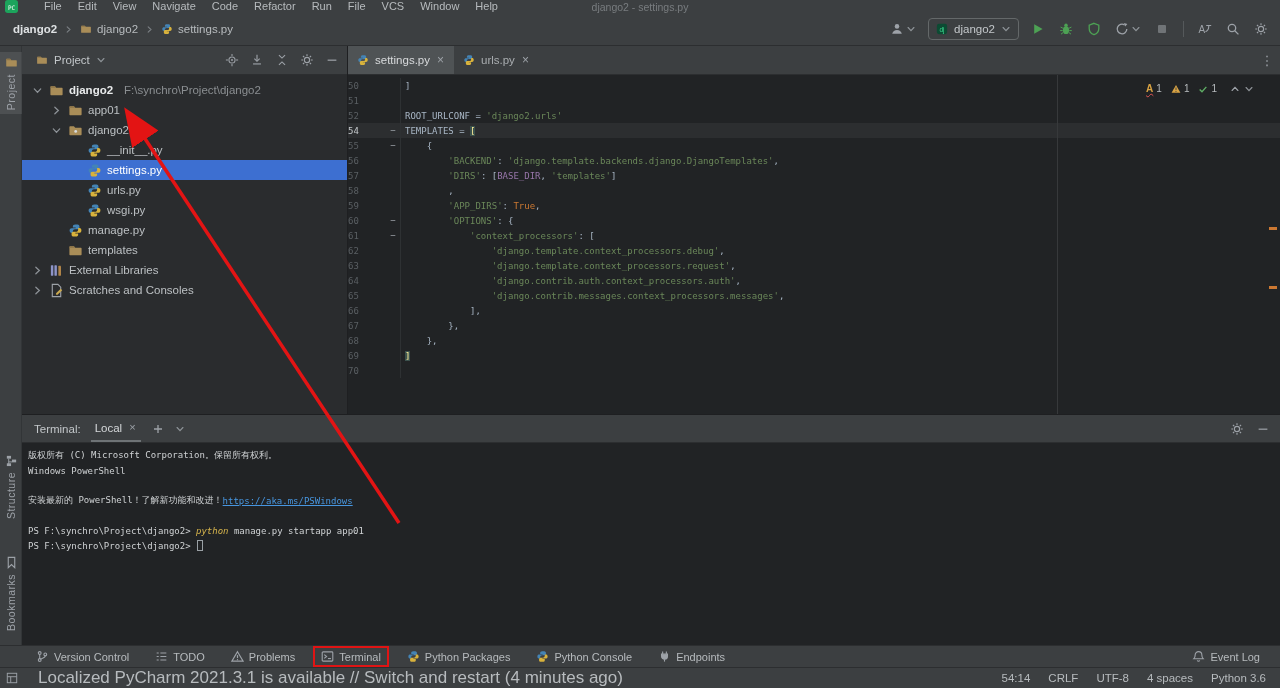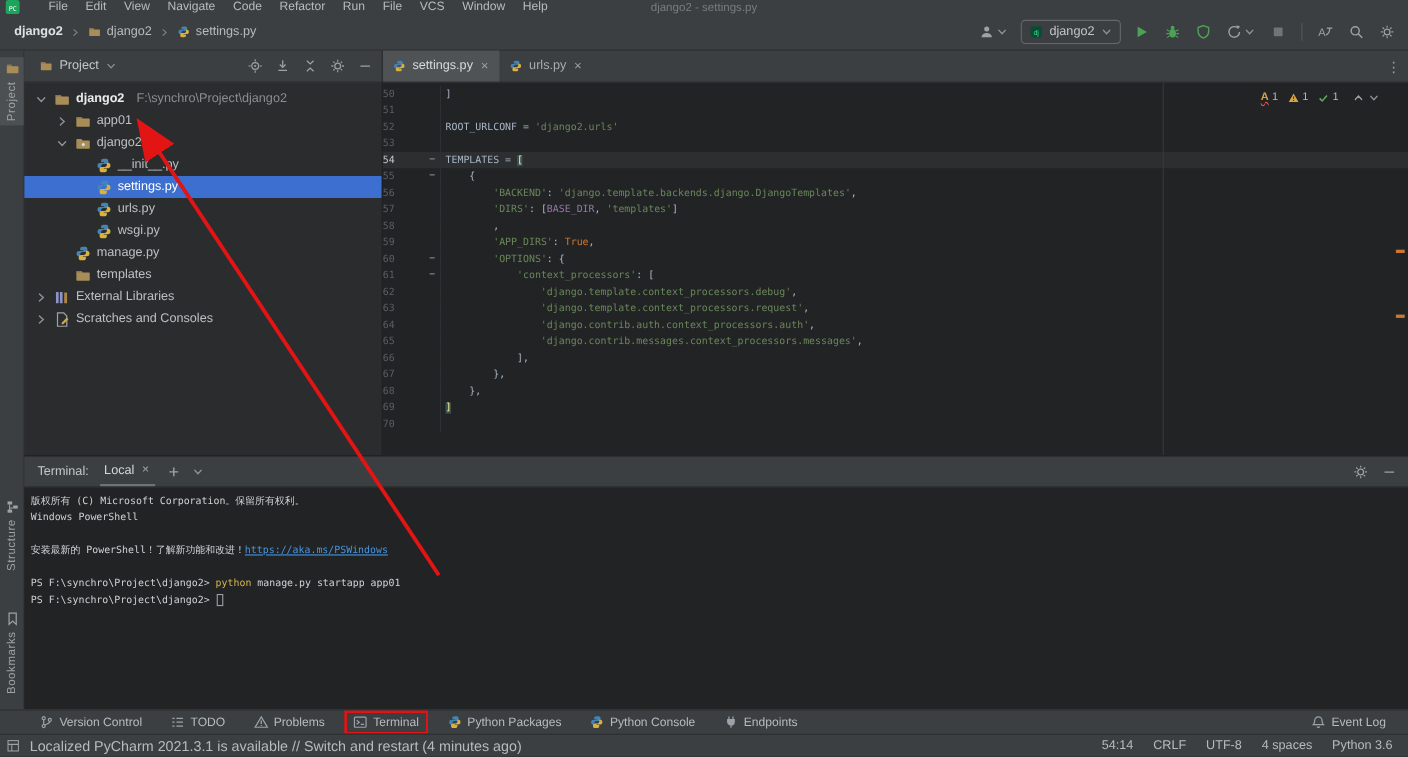--- a/index.html
+++ b/index.html
@@ -103,37 +103,37 @@
   .terminal-header { height:28px; flex:none; background:#3c3f41; border-bottom:1px solid #2c2e30;
     display:flex; align-items:center; gap:10px; padding:0 10px 0 12px; }
   .terminal-title { color:#c3c7ca; font-size:11.5px; }
   .t-tab { display:flex; align-items:center; gap:6px; height:100%; padding:0 4px; color:#d4d7d9;
     border-bottom:2px solid #6e7376; font-size:11.5px; }
   .t-tab .etab-close { font-size:11px; }
   .terminal-header-right { margin-left:auto; display:flex; align-items:center; gap:12px; }
   .terminal-body { flex:1; padding:5px 0 0 6px; font-family:"DejaVu Sans Mono", monospace; font-size:9px; color:#cfd2d4; }
   .t-line { height:15px; white-space:pre; display:flex; align-items:center; }
   .t-link { color:#4796e0; text-decoration:underline; }
-  .t-cmd { color:#d6b44c; }
+  .t-cmd { color:#d6b44c;font-style:italic; }
   .t-cursor { display:inline-block; width:6px; height:11px; border:1px solid #9aa0a5; margin-left:1px; }
 
   
   .bottom-toolbar { position:absolute; top:645px; left:0; right:0; height:22px; background:#3c3f41;
     border-top:1px solid #2c2e30; display:flex; align-items:center; justify-content:space-between;
     padding:0 14px 0 30px; }
   .tb-group { display:flex; align-items:center; gap:14px; }
   .tb-item { display:inline-flex; align-items:center; gap:5px; color:#b7bbbe; font-size:11px; padding:2px 6px; }
   .tb-item .icon { width:13px; height:13px; }
   .tb-item.annotated { box-shadow:0 0 0 2px #e01414; }
 
   
   .status-bar { position:absolute; top:667px; left:0; right:0; height:21px; background:#3c3f41;
     border-top:1px solid #2c2e30; display:flex; align-items:center; justify-content:space-between;
     padding:0 14px 0 6px; }
-  .status-left { display:flex; align-items:center; gap:9px; color:#b7bbbe; font-size:13px; }
+  .status-left { display:flex; align-items:center; gap:20px; color:#b7bbbe; font-size:17px; }
   .status-right { display:flex; align-items:center; gap:18px; color:#b7bbbe; font-size:11.5px; }
 
   
   .annotation-layer { position:absolute; inset:0; width:1280px; height:688px; pointer-events:none; z-index:60; }
 </style>
 </head>
 <body>
 
 <div id="app">
 
@@ -552,21 +552,20 @@
         </span>
       <span class="tabbar-fill"></span>
       <span class="tabbar-more">⋮</span>
     </div>
     <div class="editor-body" id="editor-body">
       <div class="margin-guide"></div>
       <div id="code-lines">
           <div class="code-line"><span class="ln">50</span><span class="fold"></span><span class="code"><span class="tk-plain">]</span></span></div>
           <div class="code-line"><span class="ln">51</span><span class="fold"></span><span class="code"></span></div>
           <div class="code-line"><span class="ln">52</span><span class="fold"></span><span class="code"><span class="tk-plain">ROOT_URLCONF = </span><span class="tk-str">'django2.urls'</span></span></div>
-          <div class="code-line"><span class="ln">53</span><span class="fold"></span><span class="code"></span></div>
           <div class="code-line caret"><span class="ln">54</span><span class="fold">−</span><span class="code"><span class="tk-plain">TEMPLATES = </span><span class="tk-brace">[</span></span></div>
           <div class="code-line"><span class="ln">55</span><span class="fold">−</span><span class="code"><span class="tk-plain">    {</span></span></div>
           <div class="code-line"><span class="ln">56</span><span class="fold"></span><span class="code"><span class="tk-plain">        </span><span class="tk-str">'BACKEND'</span><span class="tk-plain">: </span><span class="tk-str">'django.template.backends.django.DjangoTemplates'</span><span class="tk-plain">,</span></span></div>
           <div class="code-line"><span class="ln">57</span><span class="fold"></span><span class="code"><span class="tk-plain">        </span><span class="tk-str">'DIRS'</span><span class="tk-plain">: [</span><span class="tk-var">BASE_DIR</span><span class="tk-plain">, </span><span class="tk-str">'templates'</span><span class="tk-plain">]</span></span></div>
           <div class="code-line"><span class="ln">58</span><span class="fold"></span><span class="code"><span class="tk-plain">        ,</span></span></div>
           <div class="code-line"><span class="ln">59</span><span class="fold"></span><span class="code"><span class="tk-plain">        </span><span class="tk-str">'APP_DIRS'</span><span class="tk-plain">: </span><span class="tk-kw">True</span><span class="tk-plain">,</span></span></div>
           <div class="code-line"><span class="ln">60</span><span class="fold">−</span><span class="code"><span class="tk-plain">        </span><span class="tk-str">'OPTIONS'</span><span class="tk-plain">: {</span></span></div>
           <div class="code-line"><span class="ln">61</span><span class="fold">−</span><span class="code"><span class="tk-plain">            </span><span class="tk-str">'context_processors'</span><span class="tk-plain">: [</span></span></div>
           <div class="code-line"><span class="ln">62</span><span class="fold"></span><span class="code"><span class="tk-plain">                </span><span class="tk-str">'django.template.context_processors.debug'</span><span class="tk-plain">,</span></span></div>
           <div class="code-line"><span class="ln">63</span><span class="fold"></span><span class="code"><span class="tk-plain">                </span><span class="tk-str">'django.template.context_processors.request'</span><span class="tk-plain">,</span></span></div>

